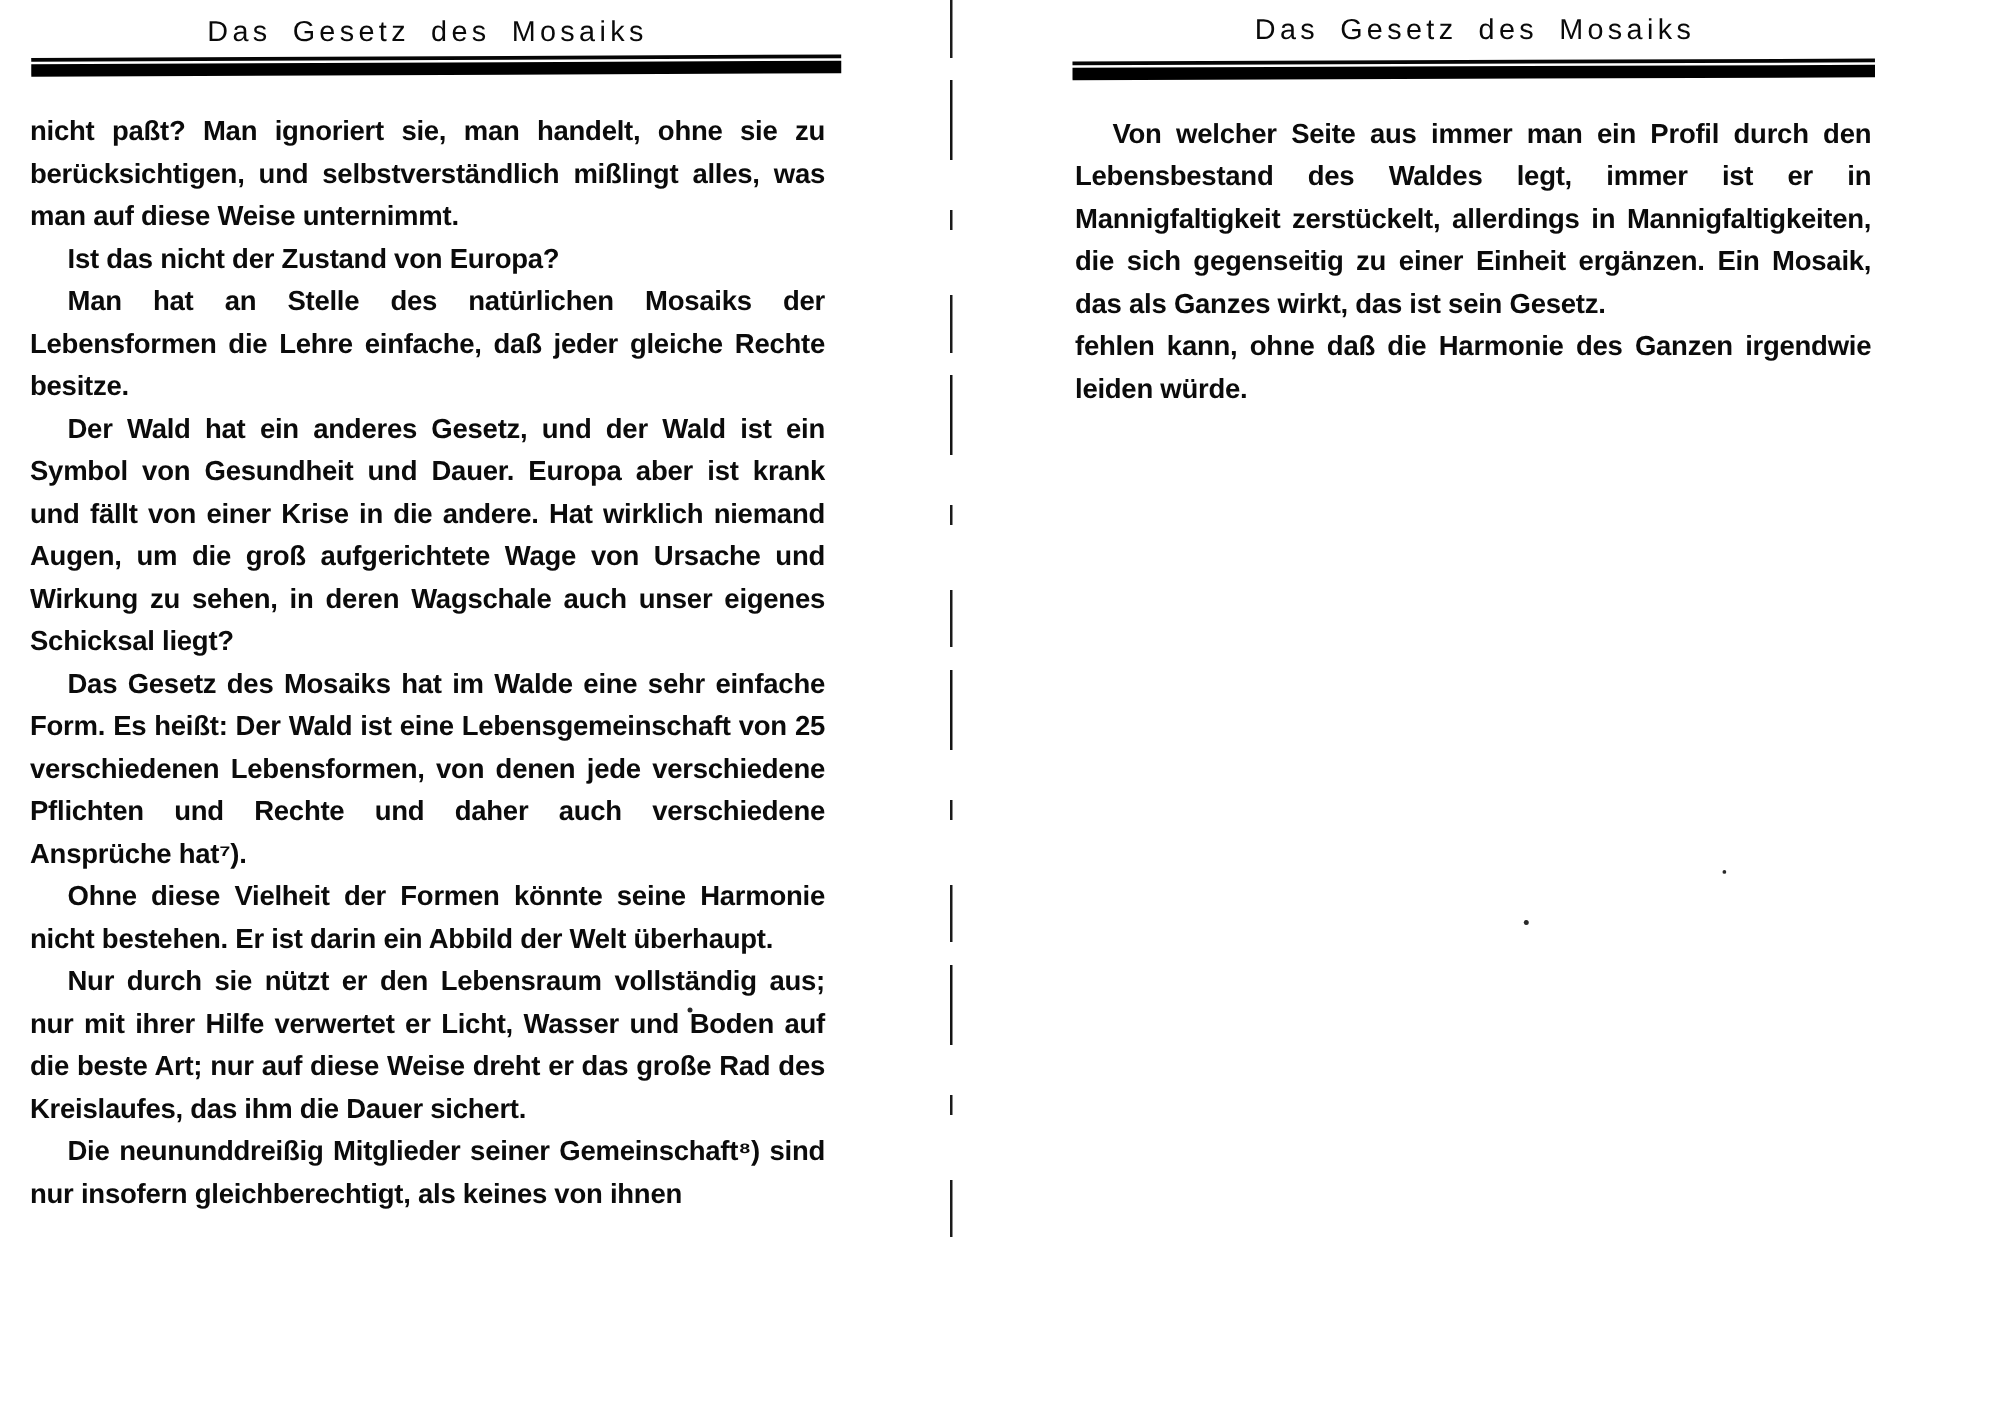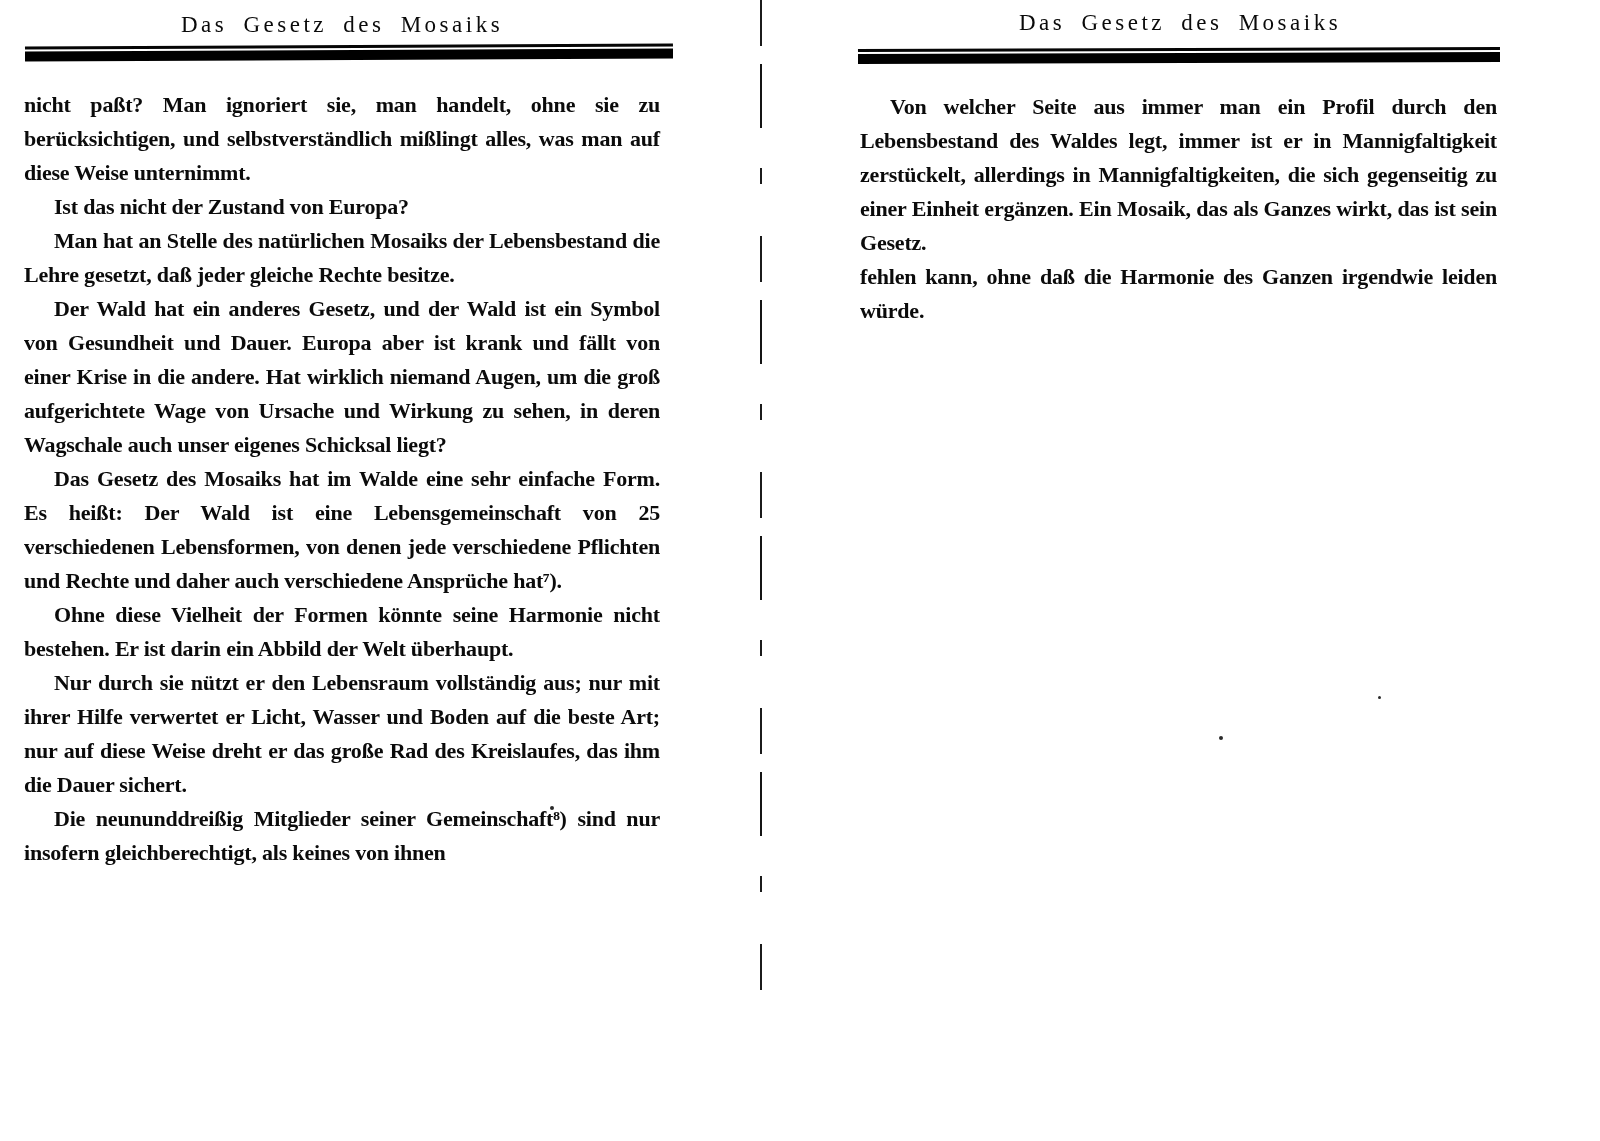--- a/index.html
+++ b/index.html
@@ -6,21 +6,21 @@
     margin: 0;
     padding: 0;
     background: #ffffff;
   }
   .spread {
     position: relative;
     width: 1600px;
     height: 998px;
     background: #ffffff;
     overflow: hidden;
-    font-family: Liberation Serif, serif;
+    font-family: Liberation Sans, sans-serif;
     color: #0b0b0b;
   }
 
   
   .gutter {
     position: absolute;
     left: 760px;
     top: 0;
     width: 2px;
     height: 1141px;
@@ -89,21 +89,21 @@
   <div class="running-head" style="left:24px; top:12px; width:636px;">Das Gesetz des Mosaiks</div>
 
   <div class="head-rule" style="left:25px; top:45px; width:648px; transform:rotate(-0.25deg);">
     <div class="thin"></div>
     <div class="thick"></div>
   </div>
 
   <div class="page-body" style="left:24px; top:88px; width:636px;">
     <p class="para">nicht paßt? Man ignoriert sie, man handelt, ohne sie zu berücksichtigen, und selbstverständlich mißlingt alles, was man auf diese Weise unternimmt.</p>
     <p class="para indent">Ist das nicht der Zustand von Europa?</p>
-    <p class="para indent">Man hat an Stelle des natürlichen Mosaiks der Lebensbestand die Lehre gesetzt, daß jeder gleiche Rechte besitze.</p>
+    <p class="para indent">Man hat an Stelle des natürlichen Mosaiks der Lebensformen die Lehre einfache, daß jeder gleiche Rechte besitze.</p>
     <p class="para indent">Der Wald hat ein anderes Gesetz, und der Wald ist ein Symbol von Gesundheit und Dauer. Europa aber ist krank und fällt von einer Krise in die andere. Hat wirklich niemand Augen, um die groß aufgerichtete Wage von Ursache und Wirkung zu sehen, in deren Wagschale auch unser eigenes Schicksal liegt?</p>
     <p class="para indent">Das Gesetz des Mosaiks hat im Walde eine sehr einfache Form. Es heißt: Der Wald ist eine Lebensgemeinschaft von 25 verschiedenen Lebensformen, von denen jede verschiedene Pflichten und Rechte und daher auch verschiedene Ansprüche hat⁷).</p>
     <p class="para indent">Ohne diese Vielheit der Formen könnte seine Harmonie nicht bestehen. Er ist darin ein Abbild der Welt überhaupt.</p>
     <p class="para indent">Nur durch sie nützt er den Lebensraum vollständig aus; nur mit ihrer Hilfe verwertet er Licht, Wasser und Boden auf die beste Art; nur auf diese Weise dreht er das große Rad des Kreislaufes, das ihm die Dauer sichert.</p>
     <p class="para indent">Die neununddreißig Mitglieder seiner Gemeinschaft⁸) sind nur insofern gleichberechtigt, als keines von ihnen</p>
   </div>
 
   <div class="folio" style="left:12px; top:1062px; width:636px;">66</div>
 
   <div class="running-head" style="left:862px; top:10px; width:636px;">Das Gesetz des Mosaiks</div>

